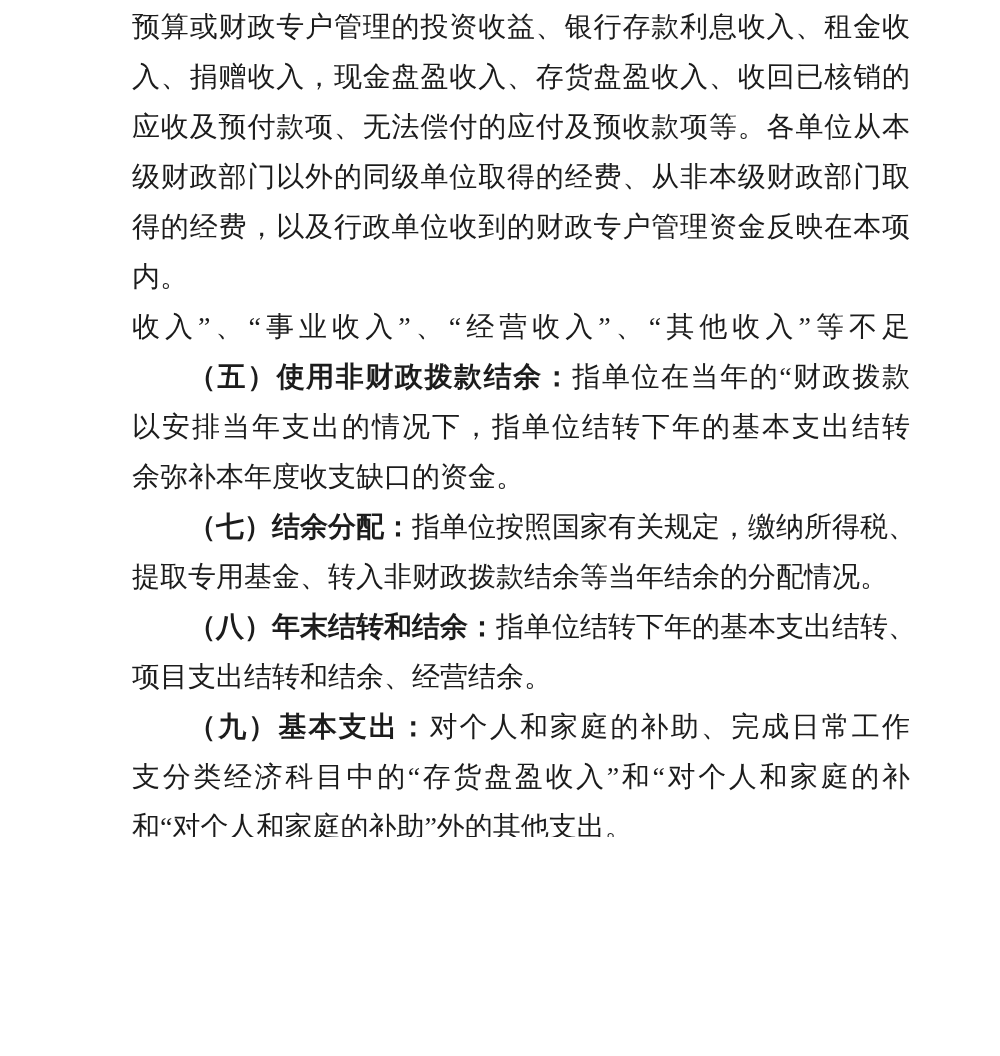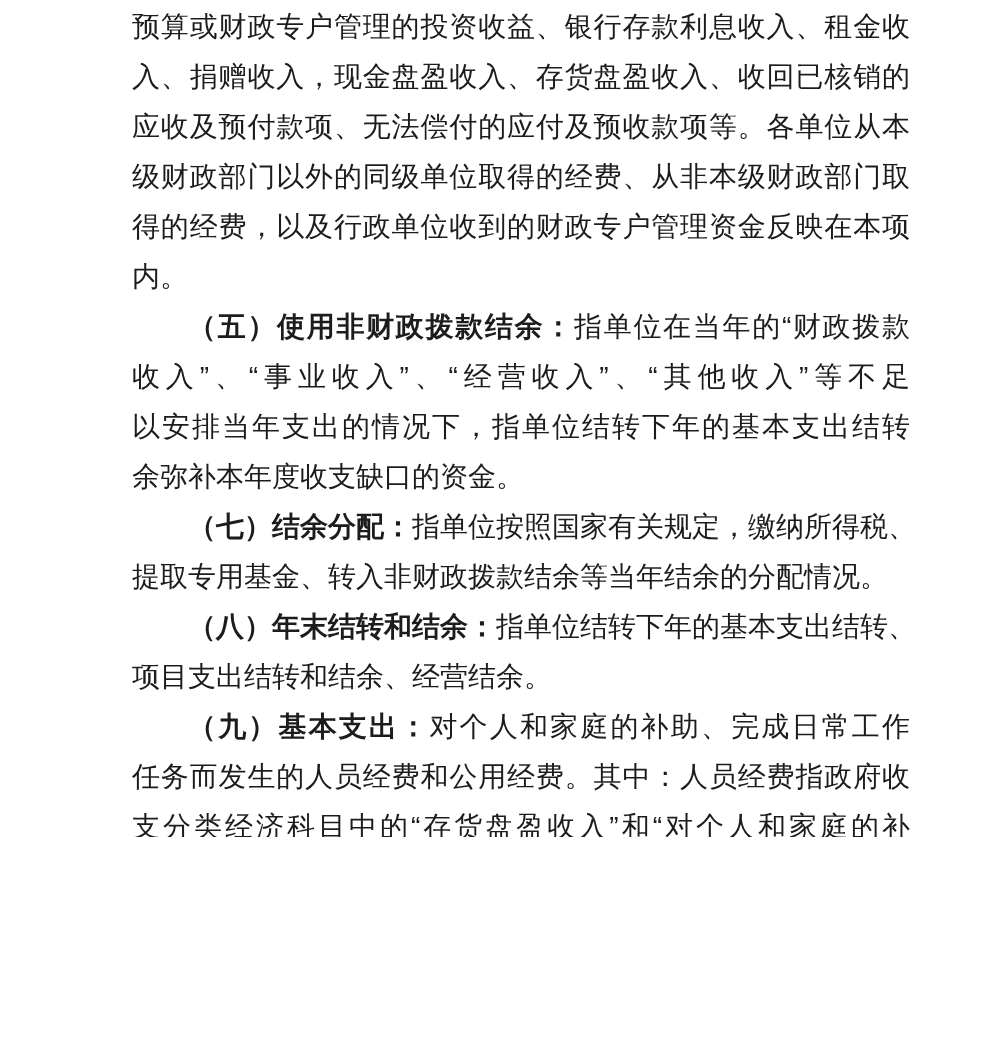--- a/index.html
+++ b/index.html
@@ -4,21 +4,21 @@
 <title>Document</title>
 <style>
   * { margin: 0; padding: 0; box-sizing: border-box; }
   html, body { background: #ffffff; }
   .page {
     position: relative;
     width: 1000px;
     height: 837px;
     background: #ffffff;
     overflow: hidden;
-    font-family: Liberation Sans, sans-serif;
+    font-family: Liberation Serif, serif;
   }
   .textblock {
     position: absolute;
     left: 132px;
     top: 2px;
     width: 778px;
     color: #1c1c1c;
     font-size: 28px;
   }
   .line {
@@ -46,33 +46,32 @@
   <div class="textblock" id="doc-body" style="color: rgb(28, 28, 28);">
       <div class="paragraph">
         <div class="line fill"><span class="seg">预算或财政专户管理的投资收益、银行存款利息收入、租金收</span></div>
         <div class="line fill"><span class="seg">入、捐赠收入，现金盘盈收入、存货盘盈收入、收回已核销的</span></div>
         <div class="line fill"><span class="seg">应收及预付款项、无法偿付的应付及预收款项等。各单位从本</span></div>
         <div class="line fill"><span class="seg">级财政部门以外的同级单位取得的经费、从非本级财政部门取</span></div>
         <div class="line fill"><span class="seg">得的经费，以及行政单位收到的财政专户管理资金反映在本项</span></div>
         <div class="line"><span class="seg">内。</span></div>
       </div>
       <div class="paragraph">
+        <div class="line fill"><span class="seg">收入”、“事业收入”、“经营收入”、“其他收入”等不足</span></div>
         <div class="line fill indent"><span class="seg bold">（五）使用非财政拨款结余：</span><span class="seg">指单位在当年的“财政拨款</span></div>
-        <div class="line fill"><span class="seg">收入”、“事业收入”、“经营收入”、“其他收入”等不足</span></div>
         <div class="line fill"><span class="seg">以安排当年支出的情况下，指单位结转下年的基本支出结转</span></div>
         <div class="line"><span class="seg">余弥补本年度收支缺口的资金。</span></div>
       </div>
       <div class="paragraph">
         <div class="line indent"><span class="seg bold">（七）结余分配：</span><span class="seg">指单位按照国家有关规定，缴纳所得税、</span></div>
         <div class="line"><span class="seg">提取专用基金、转入非财政拨款结余等当年结余的分配情况。</span></div>
       </div>
       <div class="paragraph">
         <div class="line indent"><span class="seg bold">（八）年末结转和结余：</span><span class="seg">指单位结转下年的基本支出结转、</span></div>
         <div class="line"><span class="seg">项目支出结转和结余、经营结余。</span></div>
       </div>
       <div class="paragraph">
         <div class="line fill indent"><span class="seg bold">（九）基本支出：</span><span class="seg">对个人和家庭的补助、完成日常工作</span></div>
-        <div class="line fill"><span class="seg">任务而发生的人员经费和公用经费。其中：人员经费指政府收</span></div>
         <div class="line fill"><span class="seg">支分类经济科目中的“存货盘盈收入”和“对个人和家庭的补</span></div>
         <div class="line"><span class="seg">和“对个人和家庭的补助”外的其他支出。</span></div>
       </div>
     </div>
 </div>
 
 </body></html>

